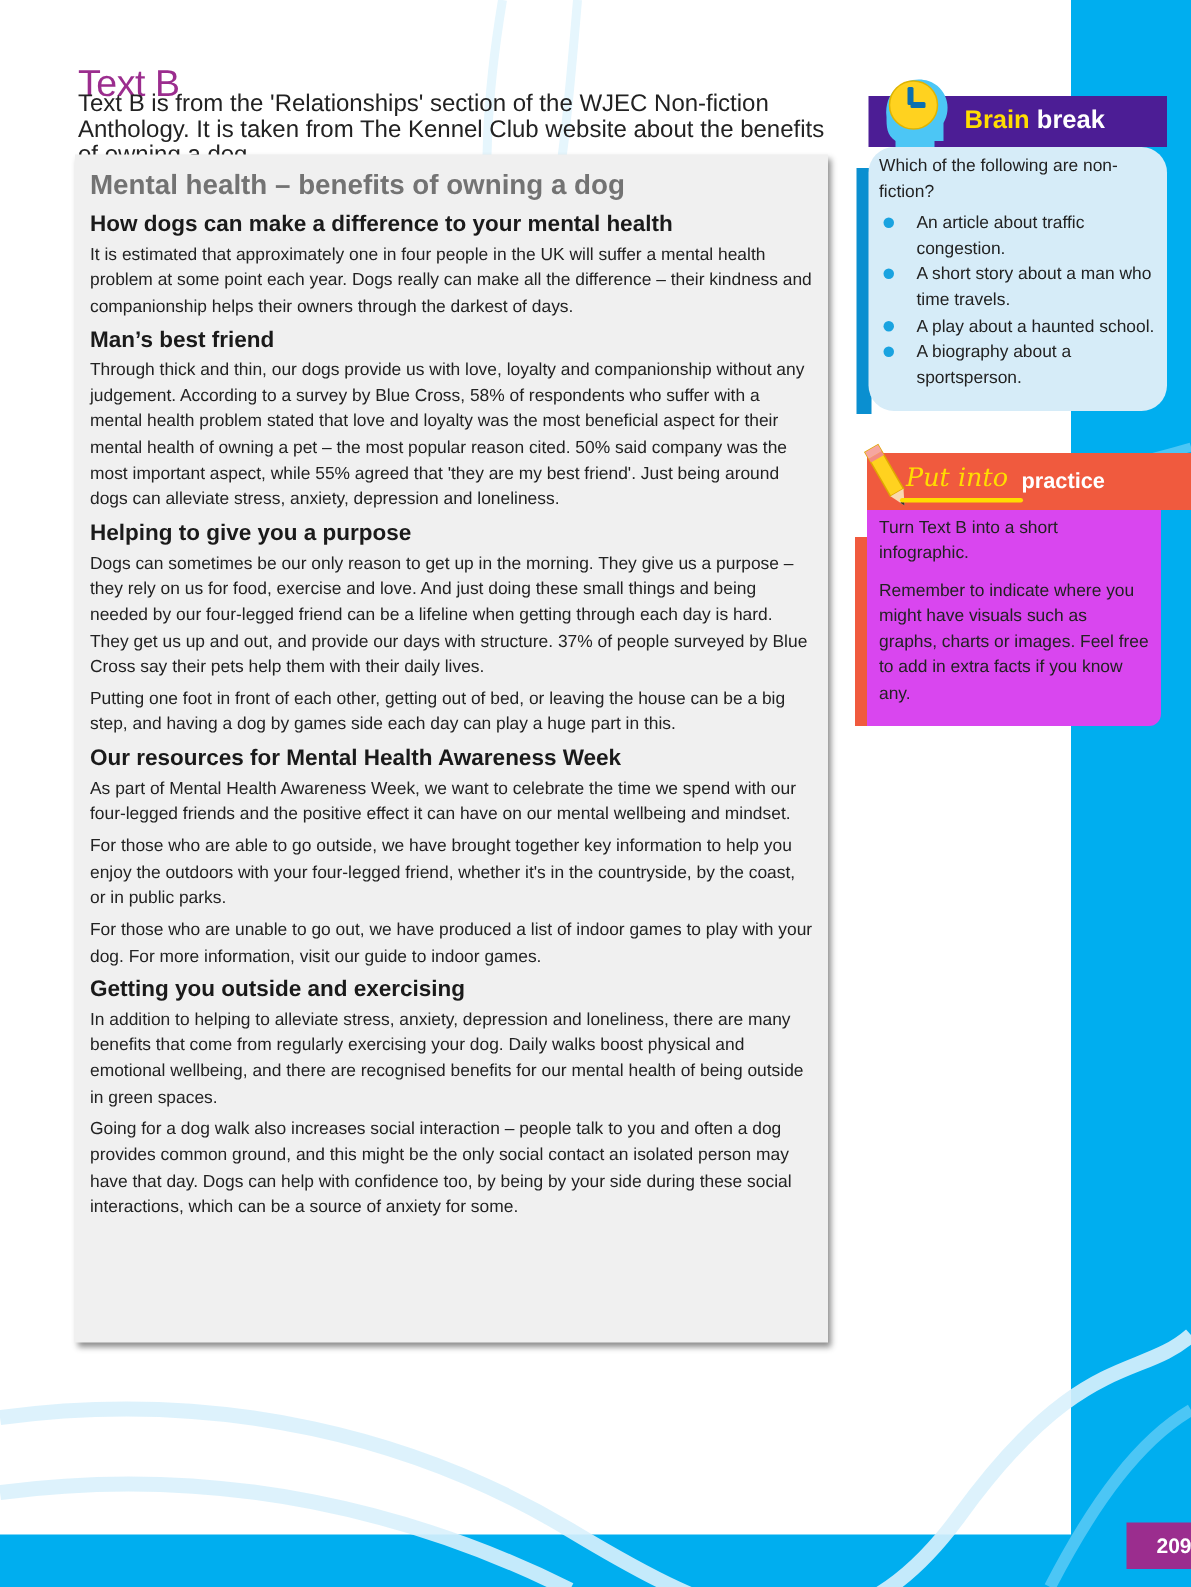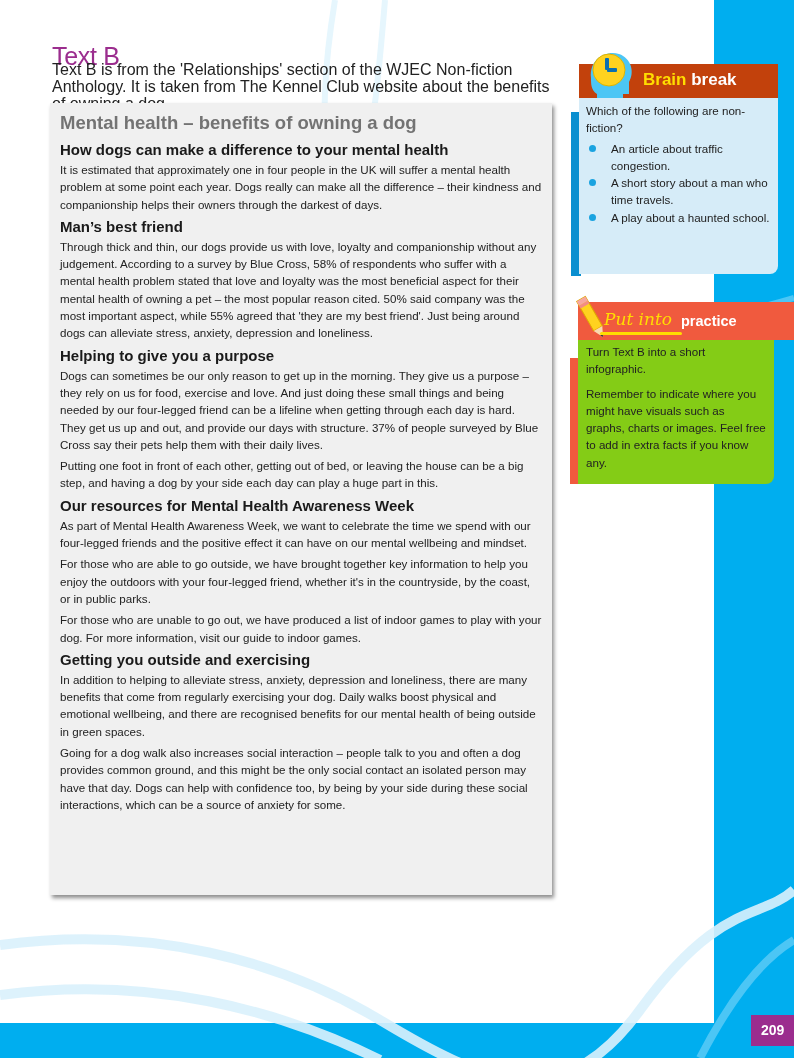--- a/index.html
+++ b/index.html
@@ -4,54 +4,54 @@
   <style>
     * { box-sizing: border-box; margin: 0; padding: 0; }
     html, body { width: 794px; height: 1058px; overflow: hidden; background: #ffffff; }
     body { position: relative; font-family: "DejaVu Sans", sans-serif; color: #1a1a1a; }
 
     
     .blue-col { position: absolute; left: 714px; top: 0; width: 80px; height: 1058px; background: #00aeef; }
     .blue-band { position: absolute; left: 0; top: 1023px; width: 794px; height: 35px; background: #00aeef; }
     .waves { position: absolute; left: 0; top: 0; width: 794px; height: 1058px; pointer-events: none; }
 
-    .page-number { position: absolute; left: 751px; top: 1015px; width: 43px; height: 31px; background: #9b2d8e; color: #fff; font-family: "Liberation Sans", sans-serif; font-weight: bold; font-size: 14px; line-height: 31px; padding-left: 10px; }
+    .page-number { position: absolute; left: 751px; top: 1015px; width: 43px; height: 31px; background: #9b2d8e; color: #fff; font-family: "Liberation Sans", sans-serif; font-weight: bold; font-size: 14px; line-height: 31px; padding-left: 20px; }
 
     .text-title { position: absolute; left: 52px; top: 28px; font-family: "Liberation Sans", sans-serif; font-weight: normal; font-size: 25px; color: #9b2d8e; letter-spacing: -0.3px; margin-top: 14px; }
     .text-intro { position: absolute; left: 52px; top: 61px; width: 500px; font-family: "Liberation Sans", sans-serif; font-size: 16px; line-height: 17px; color: #222; }
 
     .article { position: absolute; left: 50px; top: 103px; width: 502px; height: 792px; background: #f0f0f0; box-shadow: 2px 3px 4px rgba(0,0,0,0.45); padding: 6px 10px 0 10px; }
     .article h1 { font-family: Liberation Sans, sans-serif; font-weight: bold; font-size: 18.5px; color: #737373; line-height: 24px; margin-top: 2px; margin-bottom: 5px; }
     .article h2 { font-family: "Liberation Sans", sans-serif; font-weight: bold; font-size: 15px; color: #1a1a1a; line-height: 20px; margin-top: 0; margin-bottom: 1px; }
     .article p { font-family: "Liberation Sans", sans-serif; font-size: 11.6px; line-height: 17.3px; color: #222; margin-bottom: 4px; }
     .section { margin-bottom: 4px; }
 
     
     .brain { position: absolute; left: 571px; top: 52px; width: 207px; height: 224px; }
     .brain .back { position: absolute; left: 0; top: 60px; width: 10px; height: 164px; background: #0a8fd0; }
-    .brain .header { position: absolute; left: 8px; top: 12px; width: 199px; height: 34px; background: #c2410c; }
+    .brain .header { position: absolute; left: 8px; top: 12px; width: 199px; height: 34px; background: #4c1d95; }
     .brain .head-icon { position: absolute; left: 4px; top: -16px; width: 52px; height: 60px; }
     .brain .title { position: absolute; left: 64px; top: 6px; font-family: "Liberation Sans", sans-serif; font-weight: bold; font-size: 17px; }
     .brain .title .w1 { color: #ffdd00; }
     .brain .title .w2 { color: #ffffff; }
-    .brain .body { position: absolute; left: 8px; top: 46px; width: 199px; height: 176px; background: #d6ecf8; padding: 4px 8px 0 7px; border-bottom-right-radius: 8px; }
+    .brain .body { position: absolute; left: 8px; top: 46px; width: 199px; height: 176px; background: #d6ecf8; padding: 4px 8px 0 7px; border-bottom-right-radius: 8px; border-radius: 17px; }
     .brain .question { font-family: "Liberation Sans", sans-serif; font-size: 11.6px; line-height: 17.3px; color: #222; margin-bottom: 3px; }
     .brain ul { list-style: none; }
     .brain li { position: relative; padding-left: 25px; font-family: "Liberation Sans", sans-serif; font-size: 11.6px; line-height: 17.3px; color: #222; }
     .brain li .bullet { position: absolute; left: 3px; top: 5px; width: 7px; height: 7px; border-radius: 50%; background: #1aa3e0; }
 
     
     .practice { position: absolute; left: 570px; top: 298px; width: 204px; height: 186px; }
     .practice .back { position: absolute; left: 0; top: 60px; width: 10px; height: 126px; background: #f05a3e; }
     .practice .header { position: absolute; left: 8px; top: 4px; width: 224px; height: 38px; background: #f05a3e; }
     .practice .pencil { position: absolute; left: -6px; top: -8px; width: 40px; height: 48px; }
     .practice .script { position: absolute; left: 26px; top: 7px; font-family: "DejaVu Serif", serif; font-style: italic; font-size: 17px; color: #ffdd00; }
     .practice .script-line { position: absolute; left: 22px; top: 30px; width: 82px; height: 3px; background: #ffdd00; border-radius: 2px; }
     .practice .word { position: absolute; left: 103px; top: 11px; font-family: "Liberation Sans", sans-serif; font-weight: bold; font-size: 14.5px; color: #ffffff; }
-    .practice .body { position: absolute; left: 8px; top: 42px; width: 196px; height: 144px; background: #84cc16; padding: 3px 8px 0 8px; border-bottom-right-radius: 8px; }
+    .practice .body { position: absolute; left: 8px; top: 42px; width: 196px; height: 144px; background: #d946ef; padding: 3px 8px 0 8px; border-bottom-right-radius: 8px; }
     .practice p { font-family: "Liberation Sans", sans-serif; font-size: 11.6px; line-height: 17.3px; color: #222; margin-bottom: 7px; }
   </style>
 </head>
 <body>
 
 <div class="blue-col"></div>
 <div class="blue-band"></div>
 <svg class="waves" viewBox="0 0 794 1058">
   <path d="M335 0 C 325 60, 320 120, 330 200" stroke="#e6f6fd" stroke-width="6" fill="none"></path>
   <path d="M385 0 C 380 60, 375 120, 360 200" stroke="#e6f6fd" stroke-width="6" fill="none"></path>
@@ -74,21 +74,21 @@
   </div>
 
   <div class="section">
     <h2>Man’s best friend</h2>
     <p>Through thick and thin, our dogs provide us with love, loyalty and companionship without any judgement. According to a survey by Blue Cross, 58% of respondents who suffer with a mental health problem stated that love and loyalty was the most beneficial aspect for their mental health of owning a pet – the most popular reason cited. 50% said company was the most important aspect, while 55% agreed that 'they are my best friend'. Just being around dogs can alleviate stress, anxiety, depression and loneliness.</p>
   </div>
 
   <div class="section">
     <h2>Helping to give you a purpose</h2>
     <p>Dogs can sometimes be our only reason to get up in the morning. They give us a purpose – they rely on us for food, exercise and love. And just doing these small things and being needed by our four-legged friend can be a lifeline when getting through each day is hard. They get us up and out, and provide our days with structure. 37% of people surveyed by Blue Cross say their pets help them with their daily lives.</p>
-    <p>Putting one foot in front of each other, getting out of bed, or leaving the house can be a big step, and having a dog by your side each day can play a huge part in this.</p>
+    <p>Putting one foot in front of each other, getting out of bed, or leaving the house can be a big step, and having a dog by games side each day can play a huge part in this.</p>
   </div>
 
   <div class="section">
     <h2>Our resources for Mental Health Awareness Week</h2>
     <p>As part of Mental Health Awareness Week, we want to celebrate the time we spend with our four-legged friends and the positive effect it can have on our mental wellbeing and mindset.</p>
     <p>For those who are able to go outside, we have brought together key information to help you enjoy the outdoors with your four-legged friend, whether it's in the countryside, by the coast, or in public parks.</p>
     <p>For those who are unable to go out, we have produced a list of indoor games to play with your dog. For more information, visit our guide to indoor games.</p>
   </div>
 
   <div class="section">
@@ -111,20 +111,21 @@
       <span class="w1">Brain</span>
       <span class="w2">break</span>
     </div>
   </div>
   <div class="body">
     <div class="question">Which of the following are non-fiction?</div>
     <ul>
       <li><span class="bullet"></span><span>An article about traffic congestion.</span></li>
       <li><span class="bullet"></span><span>A short story about a man who time travels.</span></li>
       <li><span class="bullet"></span><span>A play about a haunted school.</span></li>
+      <li><span class="bullet"></span><span>A biography about a sportsperson.</span></li>
     </ul>
   </div>
 </div>
 
 <div class="practice">
   <div class="back"></div>
   <div class="header">
     <svg class="pencil" viewBox="0 0 40 48">
       <g transform="rotate(-30 20 24)">
         <rect x="15" y="2" width="10" height="34" fill="#ffd21f" stroke="#e0a800" stroke-width="1"></rect>

